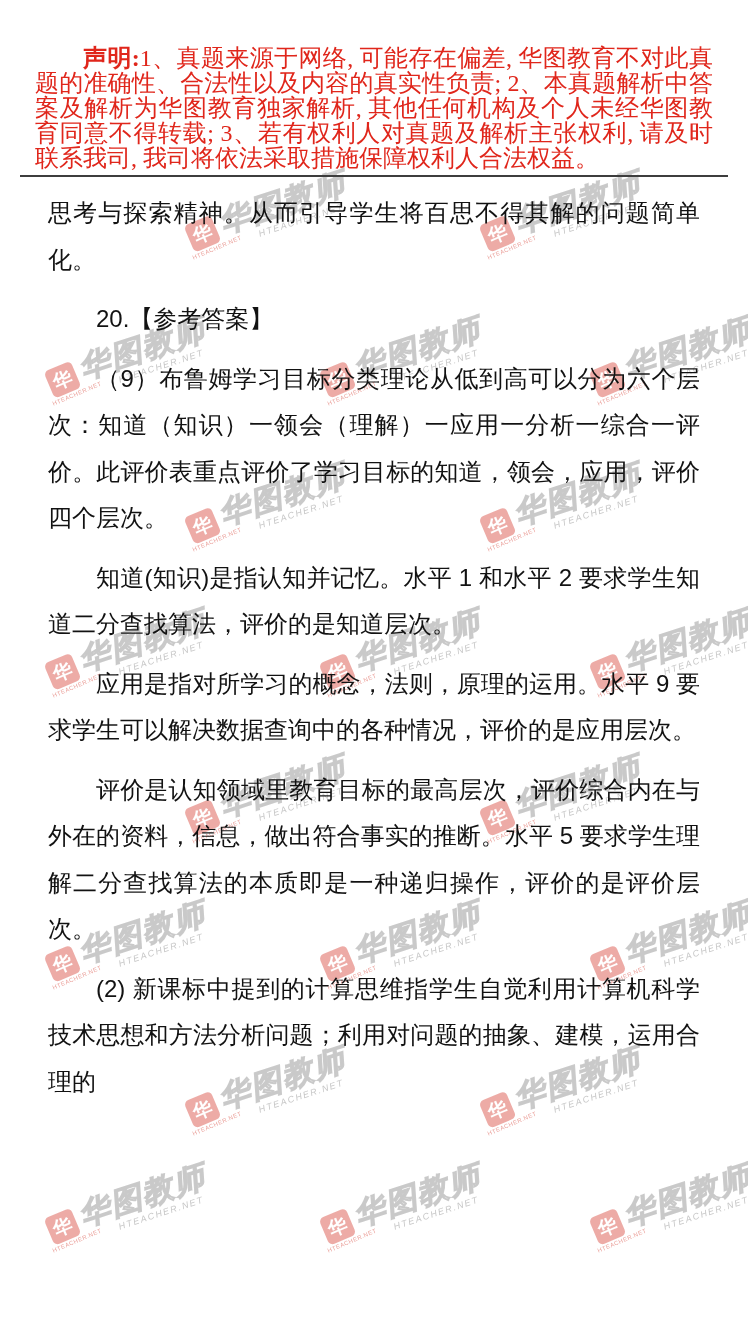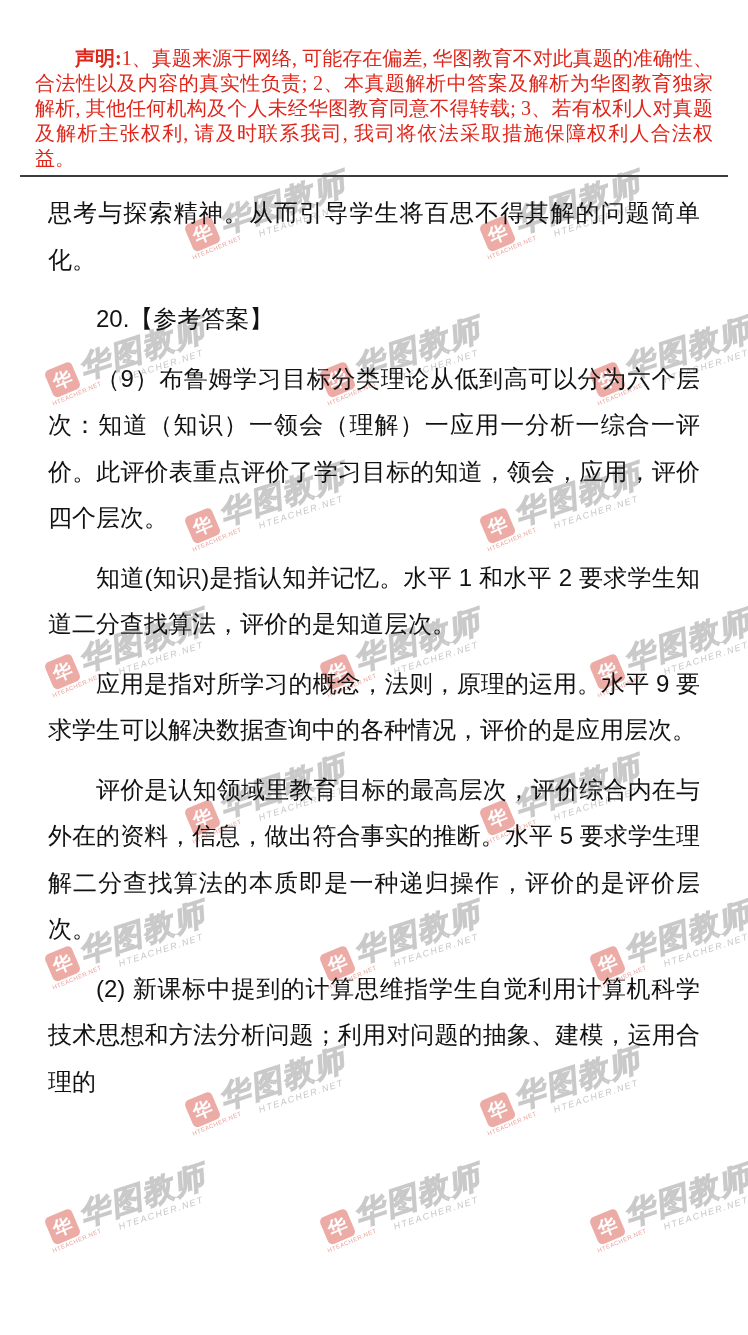--- a/index.html
+++ b/index.html
@@ -77,21 +77,21 @@
 
   
   .content {
     position: relative;
     z-index: 1;
     padding: 46px 35px 0 35px;
   }
   .disclaimer {
     margin: 0;
     font-family: "Liberation Serif", serif;
-    font-size: 20px;
+    font-size: 24px;
     line-height: 25px;
     text-align: justify;
     text-indent: 2em;
     color: #e0261b;
   }
   .disclaimer b { font-weight: bold; }
   .divider {
     border: none;
     border-top: 2px solid #3d3d3d;
     margin: 4px -15px 0 -15px;

